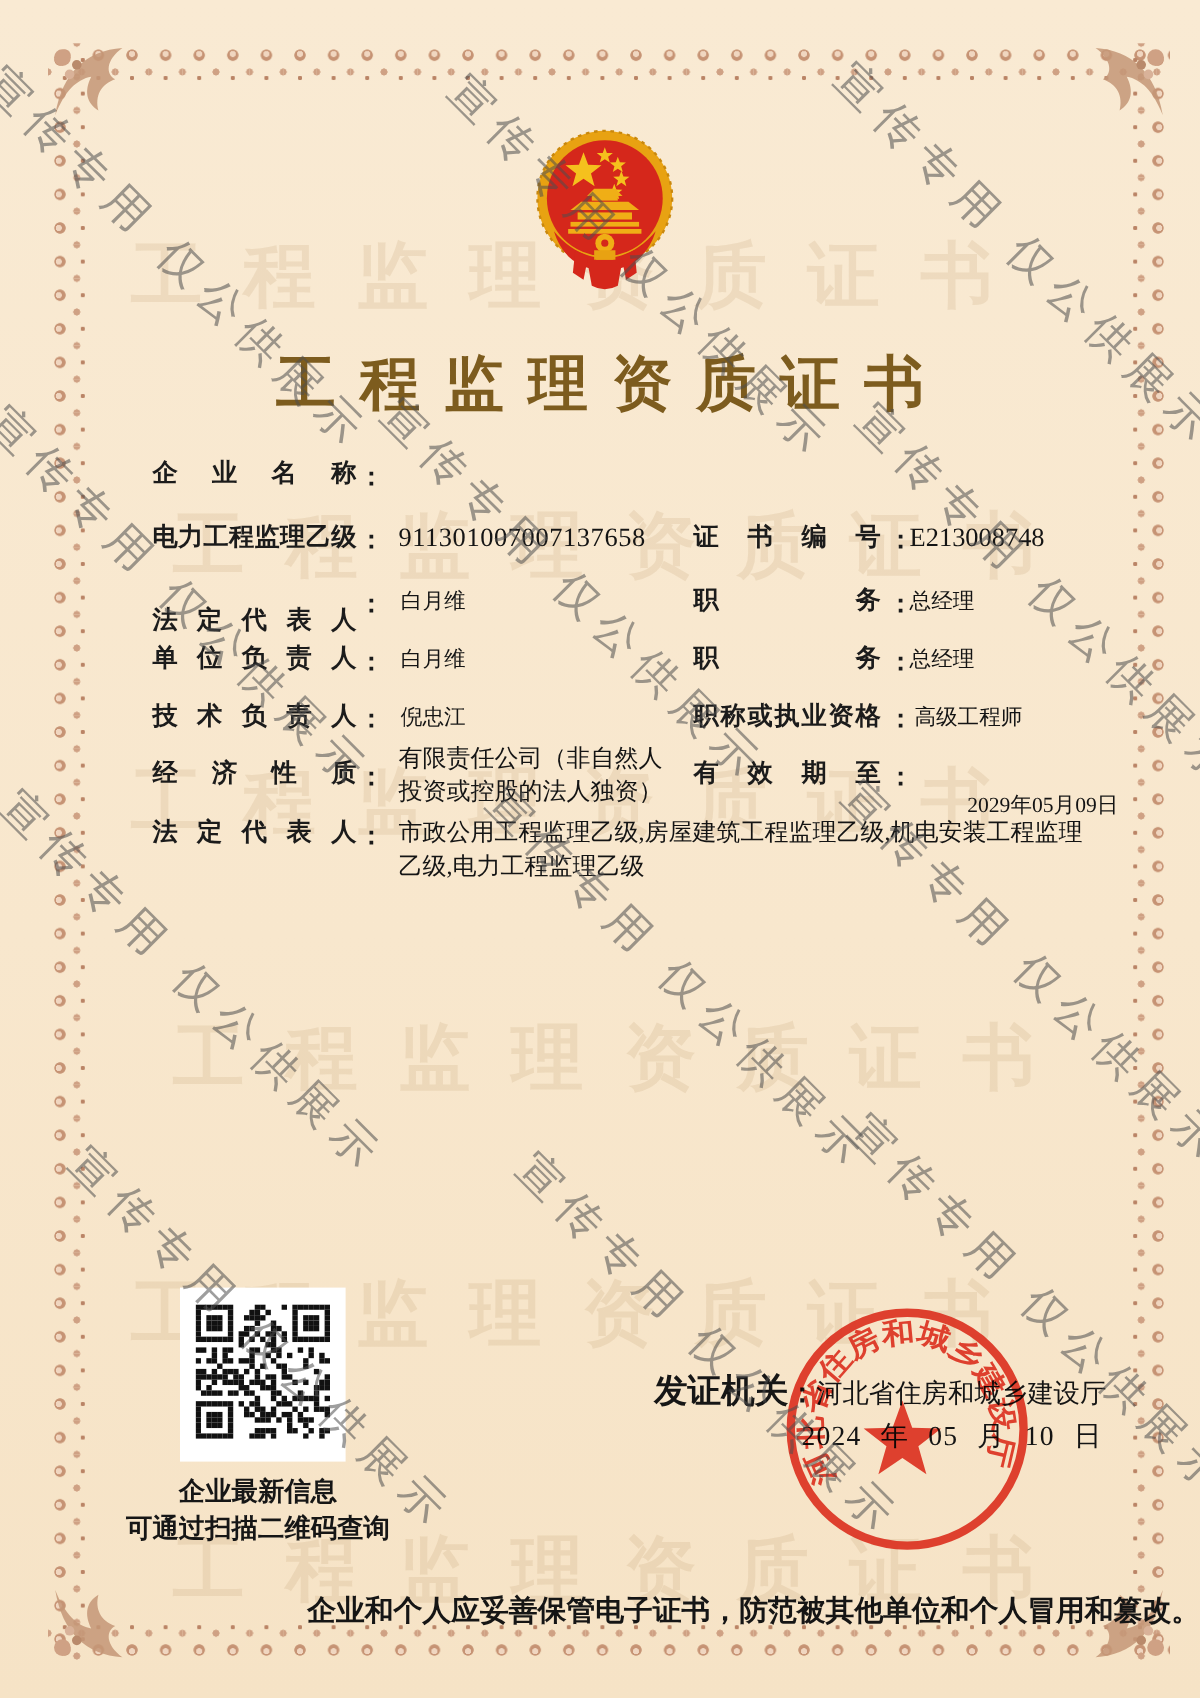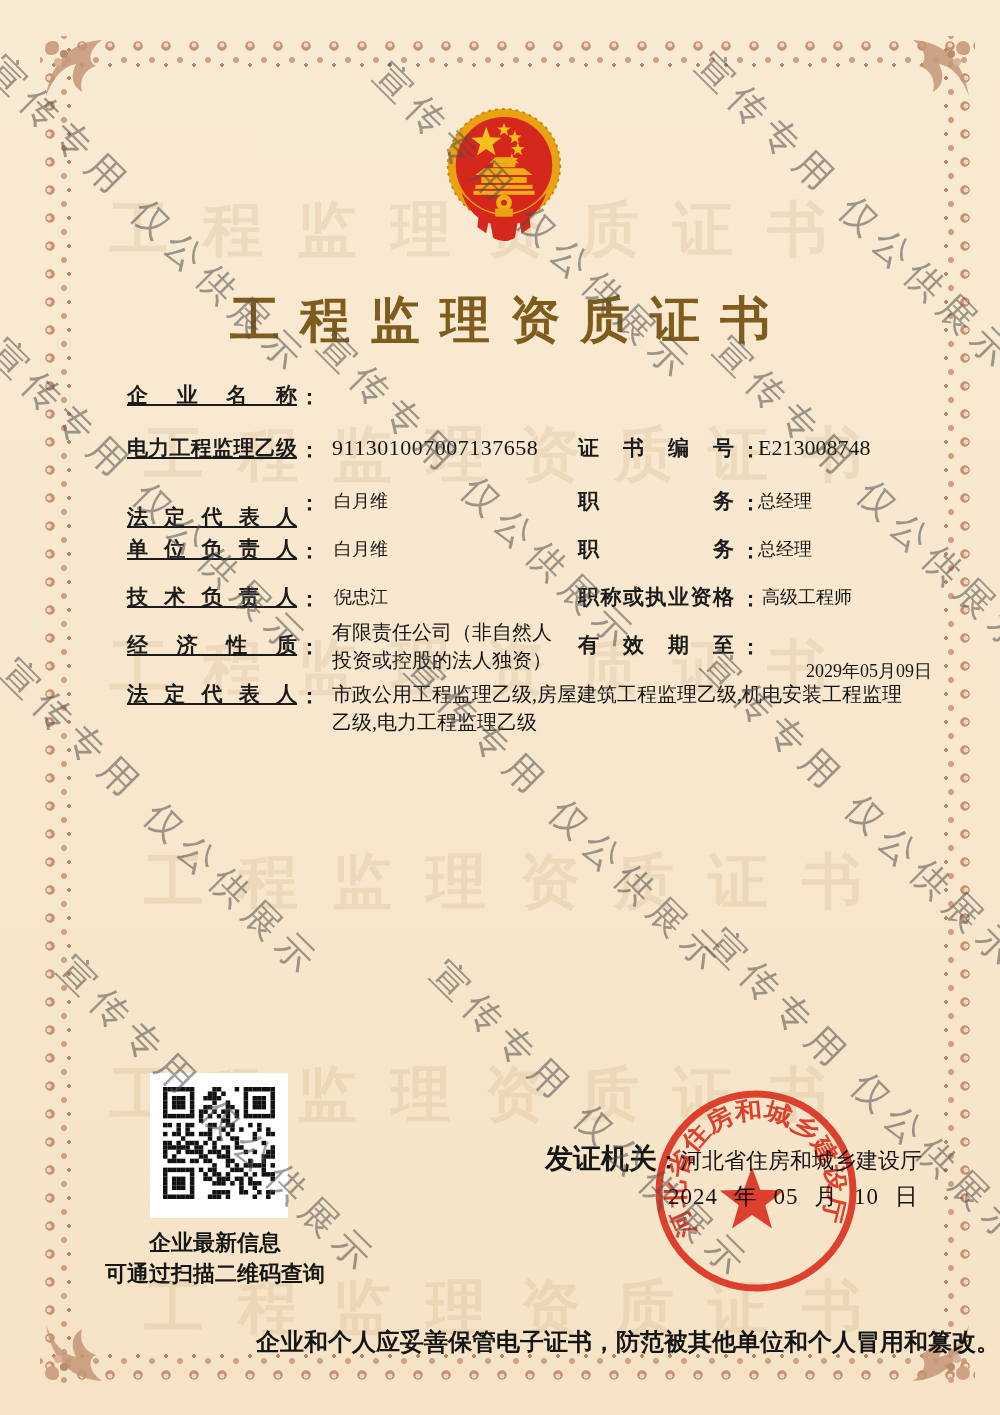--- a/index.html
+++ b/index.html
@@ -49,21 +49,21 @@
   .emblem{position:absolute; left:438px; top:106px; width:132px; height:146px;}
   .cert-title{
     position:absolute; top:287px; left:0; width:100%; text-align:center;
     font-size:50px; font-weight:bold; letter-spacing:20px; text-indent:20px;
     color:var(--c-title,#7d5c1e); white-space:nowrap;
   }
   .lab{
     position:absolute; font-weight:bold; font-size:21px; color:#1b1b1b;
     text-align:justify; text-align-last:justify; line-height:24px;
   }
-  .lab.lcol{left:127px; width:170px;text-decoration:underline;}
+  .lab.lcol{left:127px; width:170px;}
   .lab.rcol{left:578px; width:156px;}
   .colon{position:absolute; font-weight:bold; font-size:21px; color:#1b1b1b;}
   .colon.lcol{left:299px;} .colon.rcol{left:740px;}
   .val{
     position:absolute; font-family:"Liberation Serif","DejaVu Serif",serif;
     font-size:18px; color:#141414; line-height:27px;
   }
   
   .qr-pad{position:absolute; left:150px; top:1073px; width:138px; height:145px; background:#ffffff;}
   .qr-pad svg{position:absolute; left:13px; top:14px;}

